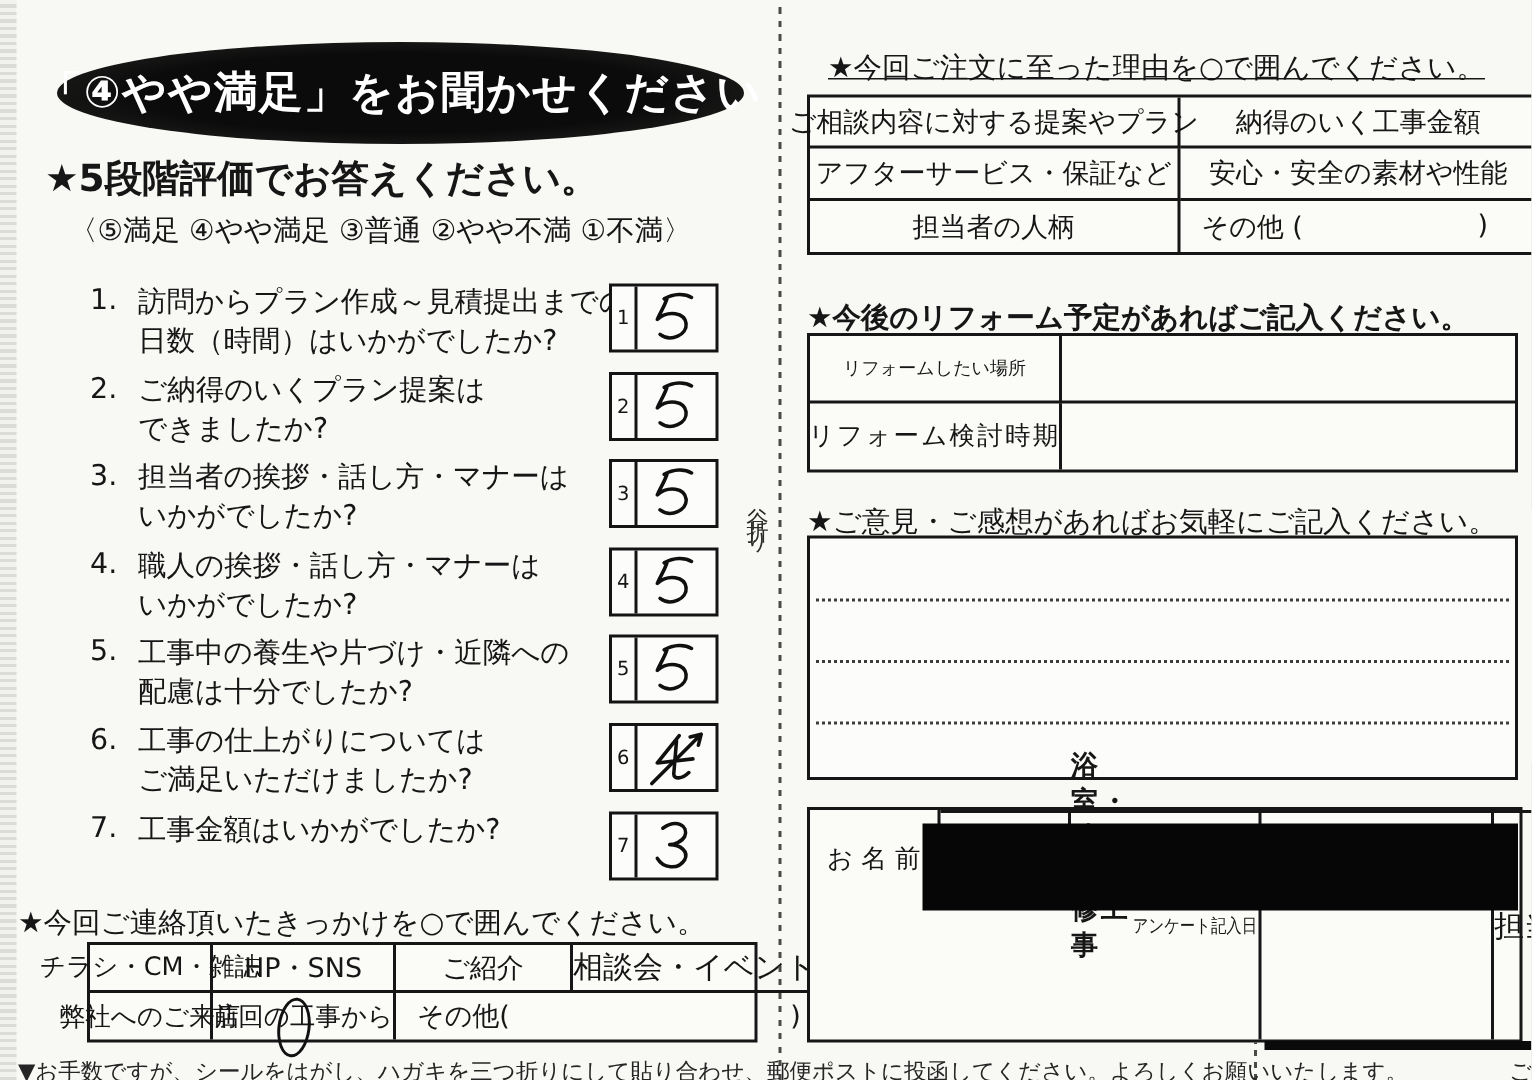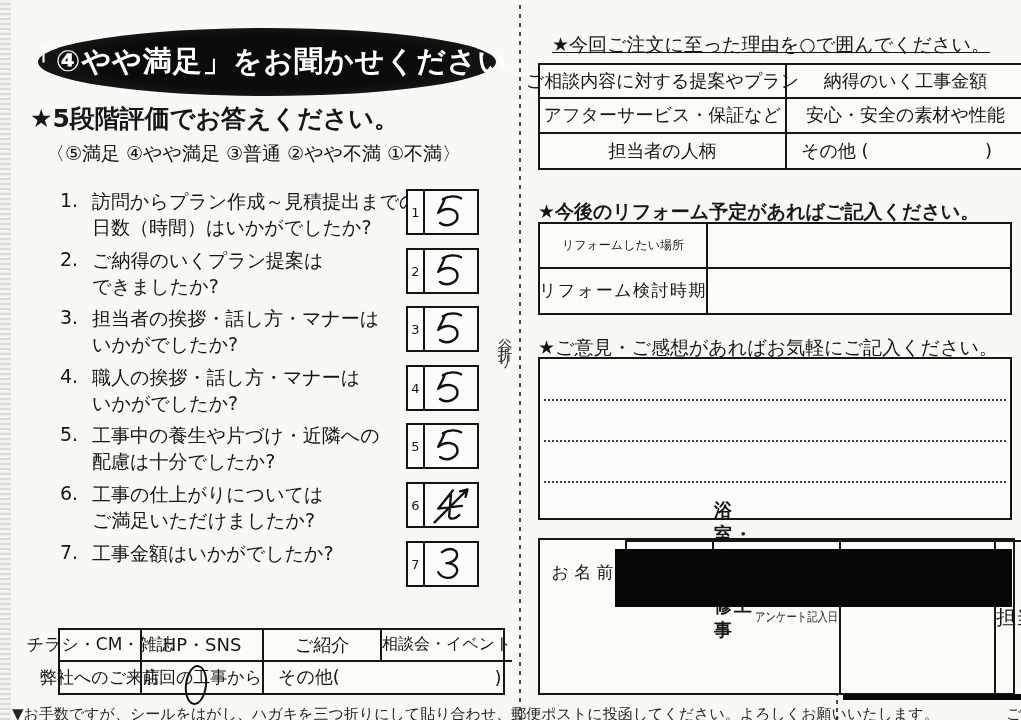--- a/index.html
+++ b/index.html
@@ -171,27 +171,28 @@
         <span class="q-box-no">7</span>
         <span class="q-hand">
           <svg viewBox="0 0 50 46" fill="none" stroke="#101010" stroke-width="2.6" stroke-linecap="round" stroke-linejoin="round">
               <path d="M15 10 C25 3 34 8 31 16 C29 20 23 22 20 22 C28 22 34 27 31 33 C26 41 15 39 11 32"></path>
             </svg>
         </span>
       </div>
     </div>
     </div>
 
+  <div class="abs h-star" style="left:12px; top:602px;">★今回ご連絡頂いたきっかけを○で囲んでください。</div>
 
   <div class="tbl" style="left:58px; top:628px; width:447px; height:67px;
        grid-template-columns:82px 122px 118px 1fr; grid-template-rows:1fr 1fr;">
     <div class="cell" style="font-size:17px;">チラシ・CM・雑誌</div>
     <div class="cell">HP・SNS</div>
     <div class="cell">ご紹介</div>
-    <div class="cell last-c" style="font-size:16px;">相談会・イベント</div>
+    <div class="cell last-c" style="font-size:20px;">相談会・イベント</div>
     <div class="cell last-r" style="font-size:17px;">弊社へのご来店</div>
     <div class="cell last-r" style="font-size:17px;">前回の工事から</div>
     <div class="cell last-r last-c other" style="grid-column:3/5;">
       <span>その他(</span>
       <span>)</span>
     </div>
   </div>
 
   <div class="abs hand-circle"></div>
 

